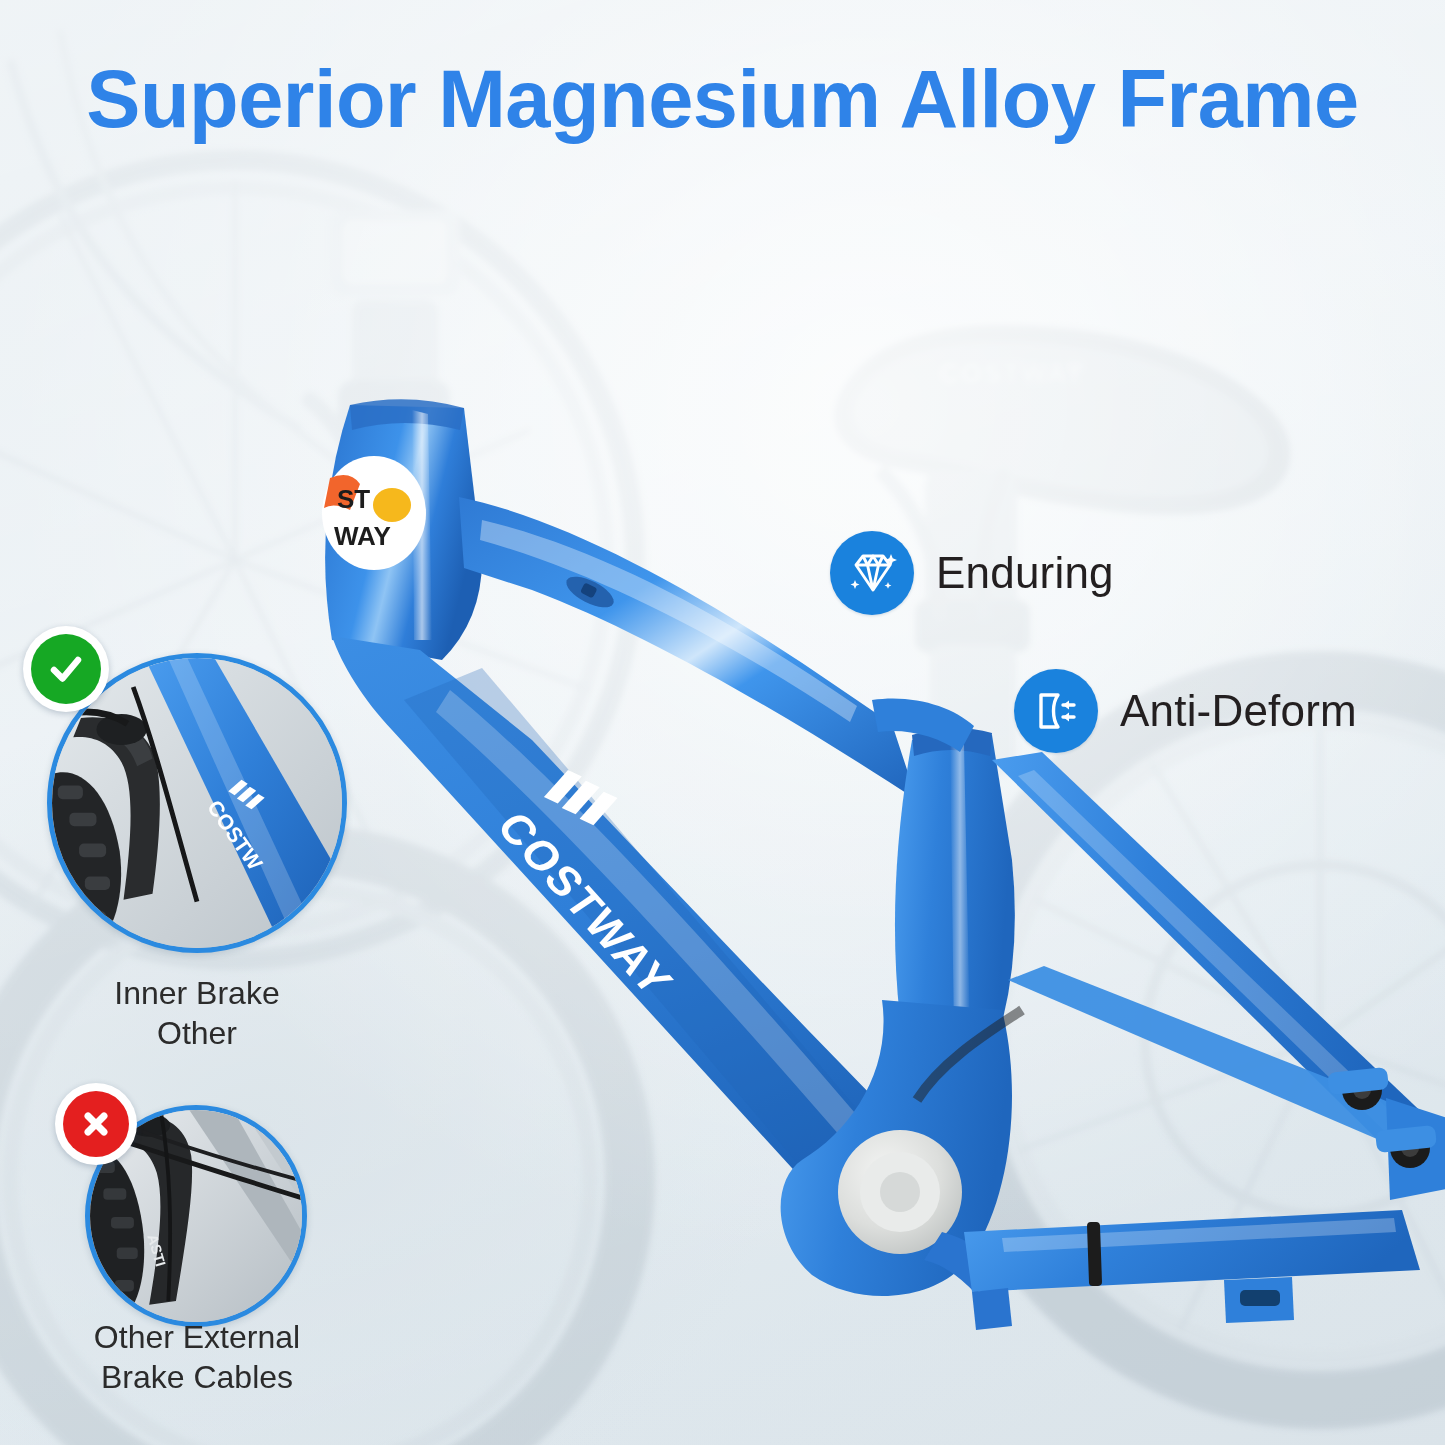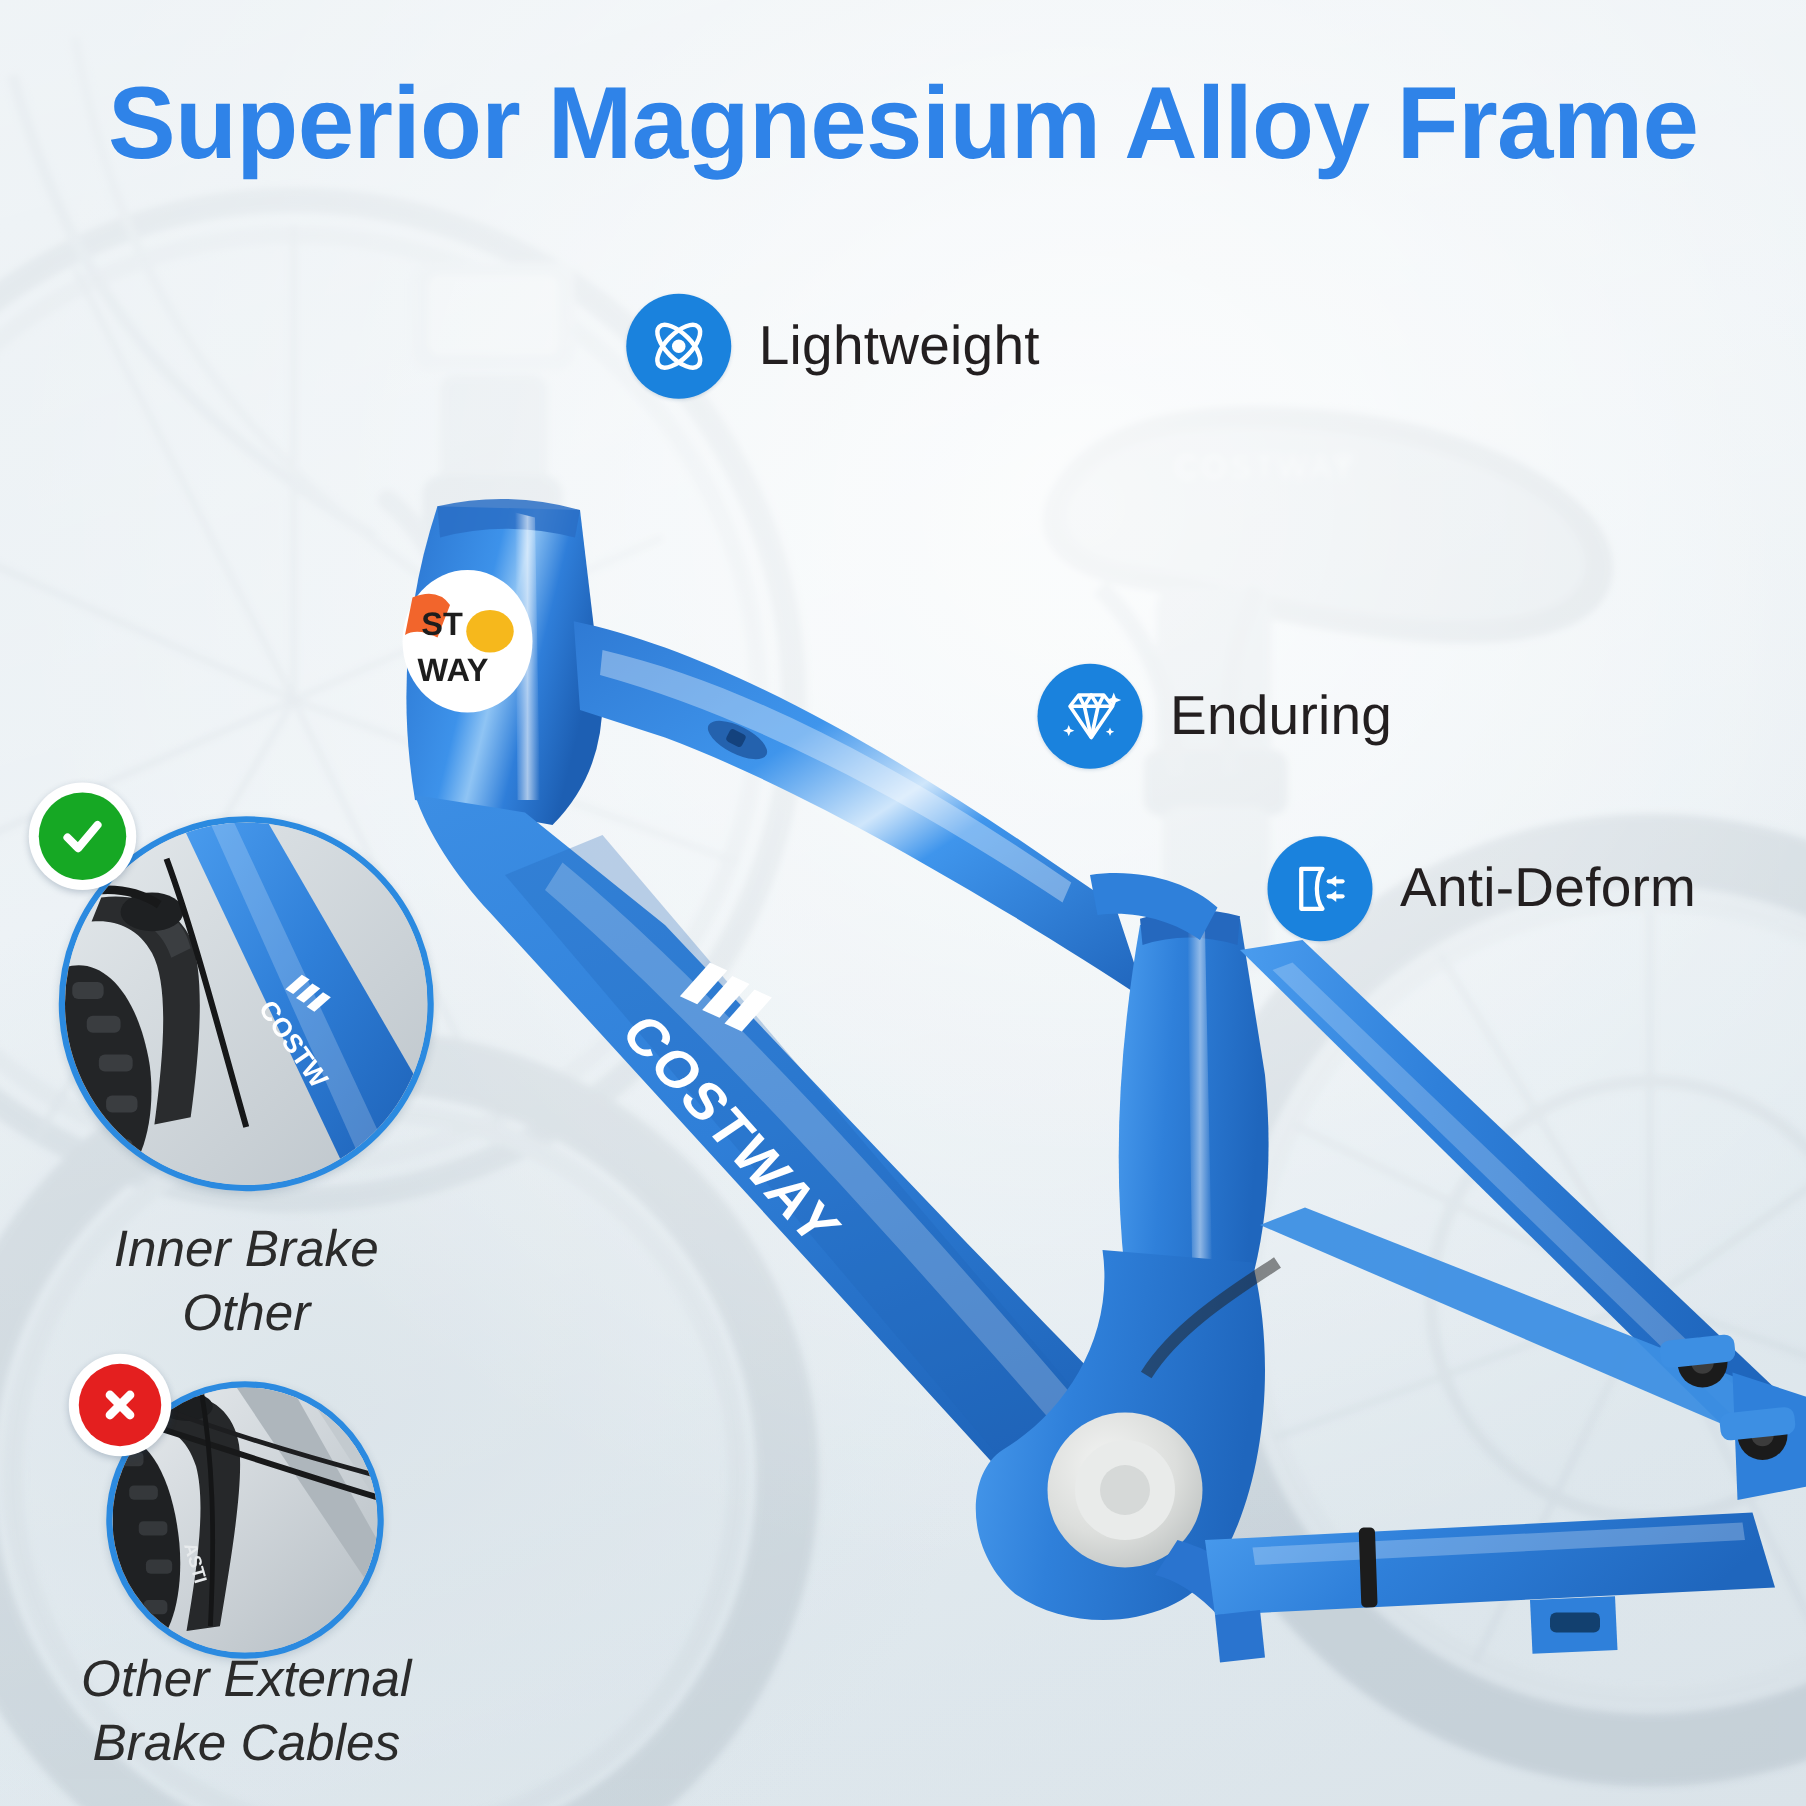--- a/index.html
+++ b/index.html
@@ -89,25 +89,24 @@
   .badge .inner {
     border-radius: 50%;
     display: flex; align-items: center; justify-content: center;
   }
   .badge.ok .inner  { background: #16a824; }
   .badge.bad .inner { background: #e41f1f; }
 
   .caption {
     position: absolute;
     text-align: center;
-    font-size: 41px;
+    font-size: 32px;
     line-height: 1.24;
     color: #2b2b2b;
     font-weight: 400;
-    font-style: italic;
   }
 
   #callout-inner   { left: 47px;  top: 653px; }
   #callout-inner .photo-circle { width: 300px; height: 300px; }
   #callout-inner .badge { width: 86px; height: 86px; left: -24px; top: -27px; }
   #callout-inner .badge .inner { width: 70px; height: 70px; }
   #cap-inner { left: 10px; top: 974px; width: 374px; }
 
   #callout-other   { left: 85px;  top: 1105px; }
   #callout-other .photo-circle { width: 222px; height: 222px; }
@@ -327,32 +326,20 @@
       <path d="M960 1292 L 996 1288 L 1000 1326 L 964 1330 Z" fill="#2a74cf"></path>
 
       <path d="M905 1100 C 930 1060 980 1030 1010 1010" stroke="#1d1d1d" stroke-width="10" fill="none" opacity="0.5"></path>
 
       <path d="M860 700 C 900 694 940 706 962 726 L 948 752 C 926 736 894 728 866 732 Z" fill="#2f80da"></path>
     </svg>
   </div>
 
   <div class="title">Superior Magnesium Alloy Frame</div>
 
-  <div class="feature" id="feat-lightweight">
-    <span class="circle">
-      <svg width="56" height="56" viewBox="0 0 56 56">
-        <g fill="none" stroke="#ffffff" stroke-width="3.6">
-          <ellipse cx="28" cy="28" rx="10" ry="22" transform="rotate(45 28 28)"></ellipse>
-          <ellipse cx="28" cy="28" rx="10" ry="22" transform="rotate(-45 28 28)"></ellipse>
-        </g>
-        <circle cx="28" cy="28" r="5.4" fill="#ffffff"></circle>
-      </svg>
-    </span>
-    <span class="flabel">Lightweight</span>
-  </div>
 
 
   <div class="feature" id="feat-enduring">
     <span class="circle">
       <svg width="58" height="58" viewBox="0 0 58 58">
         <g fill="none" stroke="#ffffff" stroke-width="2.9" stroke-linejoin="round">
           <path d="M13 21 L20 12 H40 L47 21 L30 46 Z"></path>
           <path d="M13 21 H47"></path>
           <path d="M20 12 L24.5 21 L30 46"></path>
           <path d="M40 12 L35.5 21 L30 46"></path>

